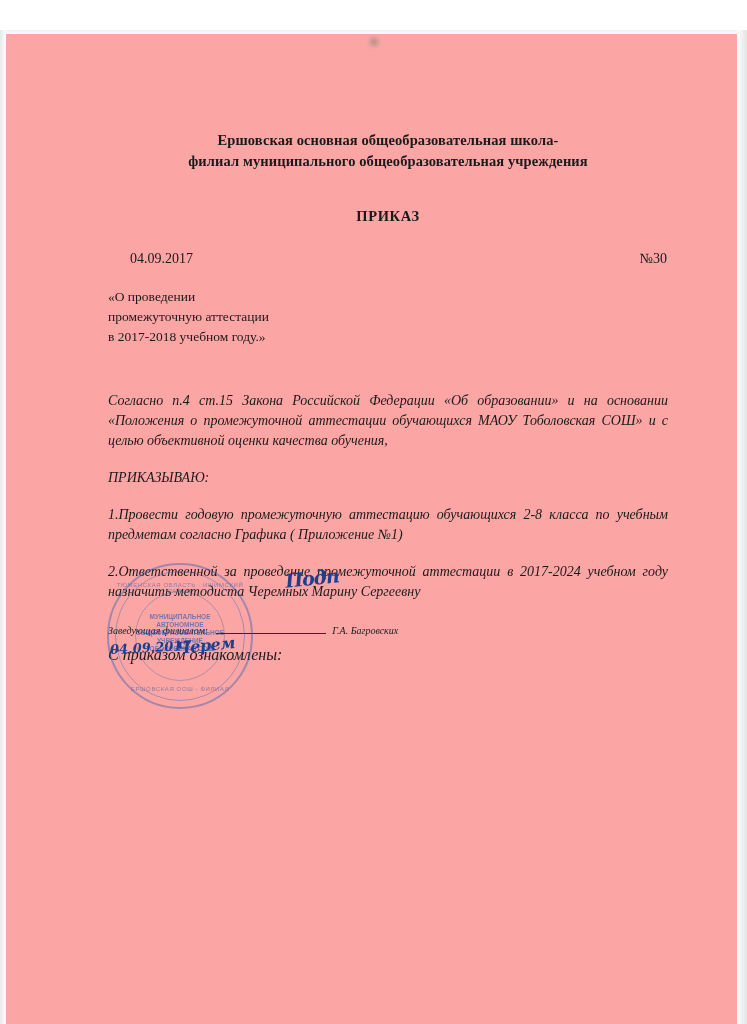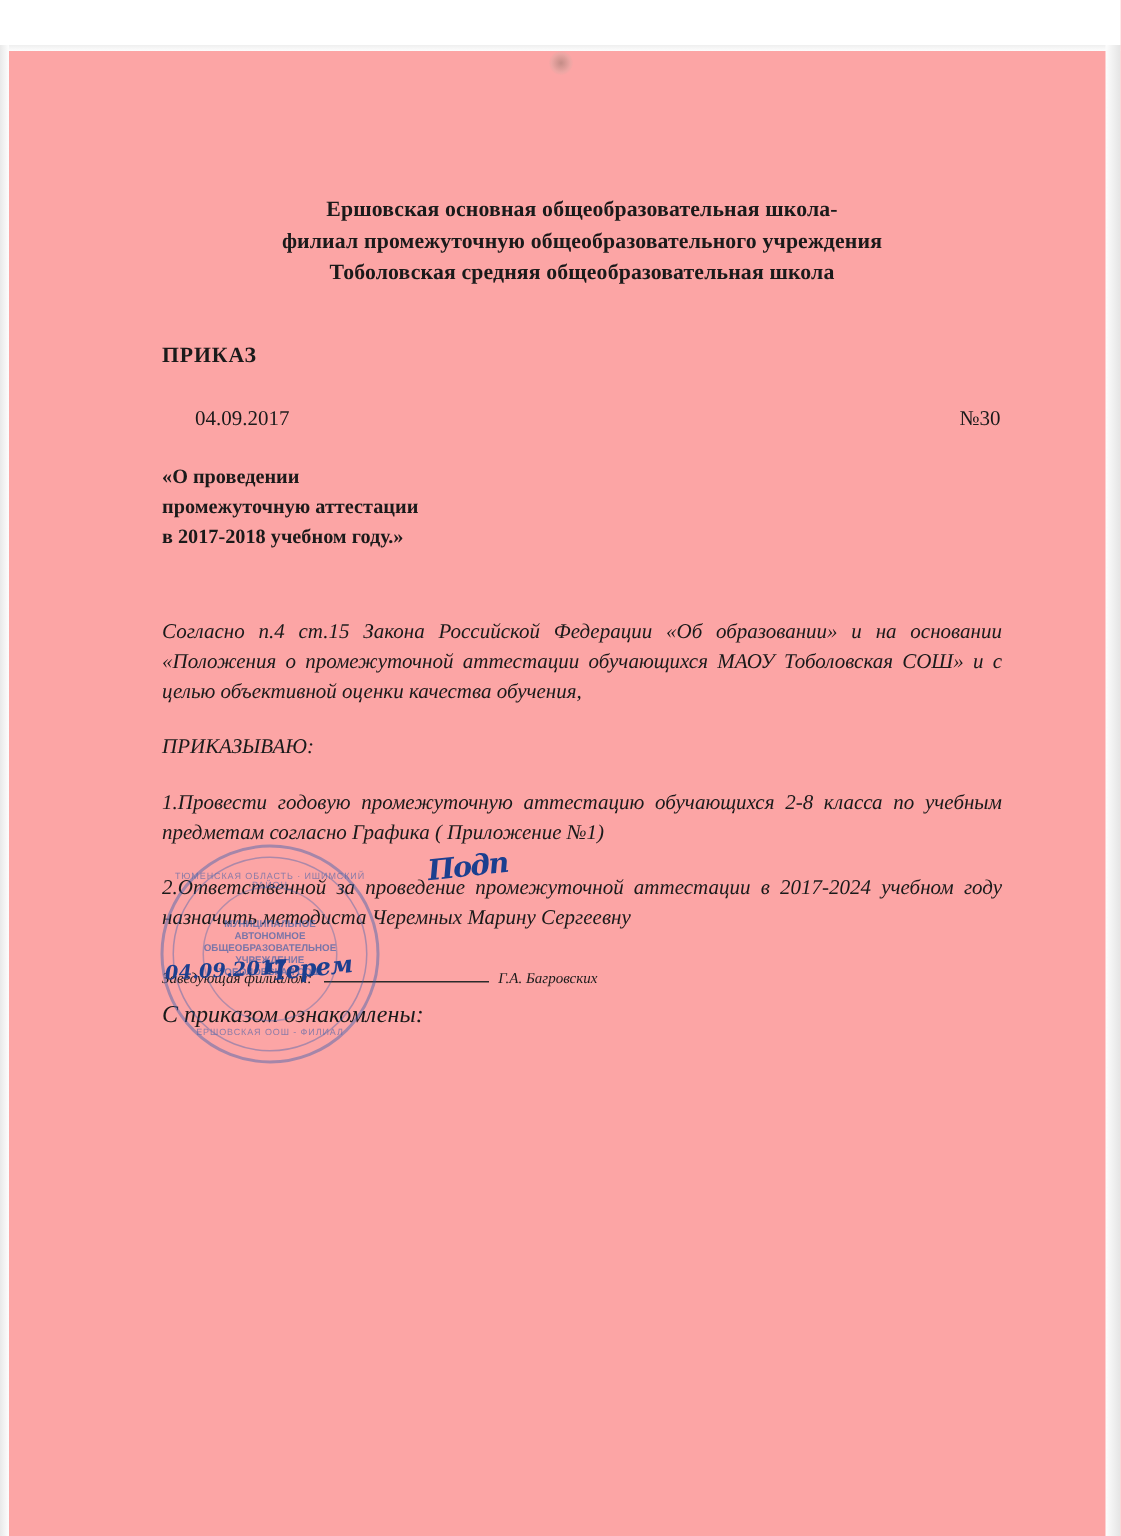--- a/index.html
+++ b/index.html
@@ -64,36 +64,37 @@
     text-align: center;
     font-weight: bold;
     font-size: 14.5px;
     line-height: 21px;
     letter-spacing: 0.1px;
   }
   .org-title div { white-space: nowrap; }
 
   .doc-type {
     margin-top: 36px;
+    text-align: center;
     font-weight: bold;
     font-size: 14.5px;
     letter-spacing: 0.6px;
   }
 
   .meta-row {
     margin-top: 26px;
     display: flex;
     justify-content: space-between;
     font-size: 14px;
     padding: 0 1px 0 22px;
   }
 
   .subject {
     margin-top: 20px;
-    font-weight: bold;
+    font-weight: normal;
     font-size: 13.5px;
     line-height: 20px;
   }
 
   .body-block {
     margin-top: 44px;
     font-size: 14px;
     line-height: 20px;
     text-align: justify;
     font-style: italic;
@@ -218,22 +219,21 @@
   <div class="scan-edge-top"></div>
   <div class="scan-edge-left"></div>
   <div class="scan-edge-right"></div>
   <div class="scan-edge-bottom"></div>
   <div class="smudge"></div>
 
   <div class="content">
 
     <div class="org-title">
       <div>Ершовская основная общеобразовательная школа-</div>
-      <div>филиал промежуточную общеобразовательного учреждения</div>
-      <div>Тоболовская средняя общеобразовательная школа</div>
+      <div>филиал муниципального общеобразовательная учреждения</div>
     </div>
 
     <div class="doc-type">ПРИКАЗ</div>
 
     <div class="meta-row">
       <span>04.09.2017</span>
       <span>№30</span>
     </div>
 
     <div class="subject">

